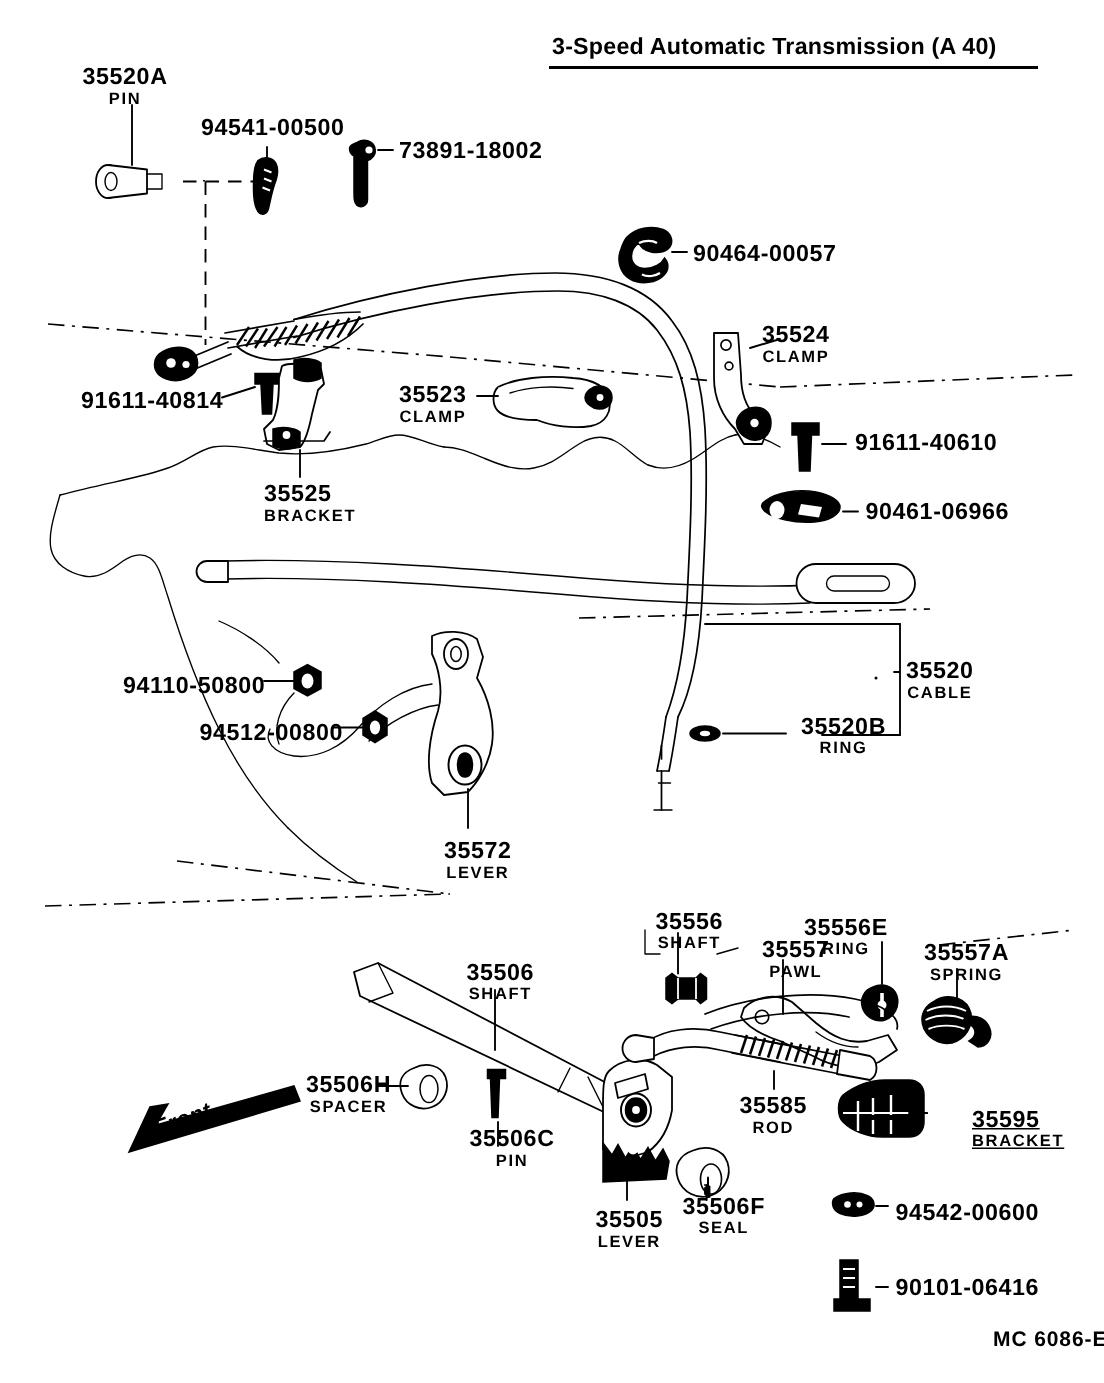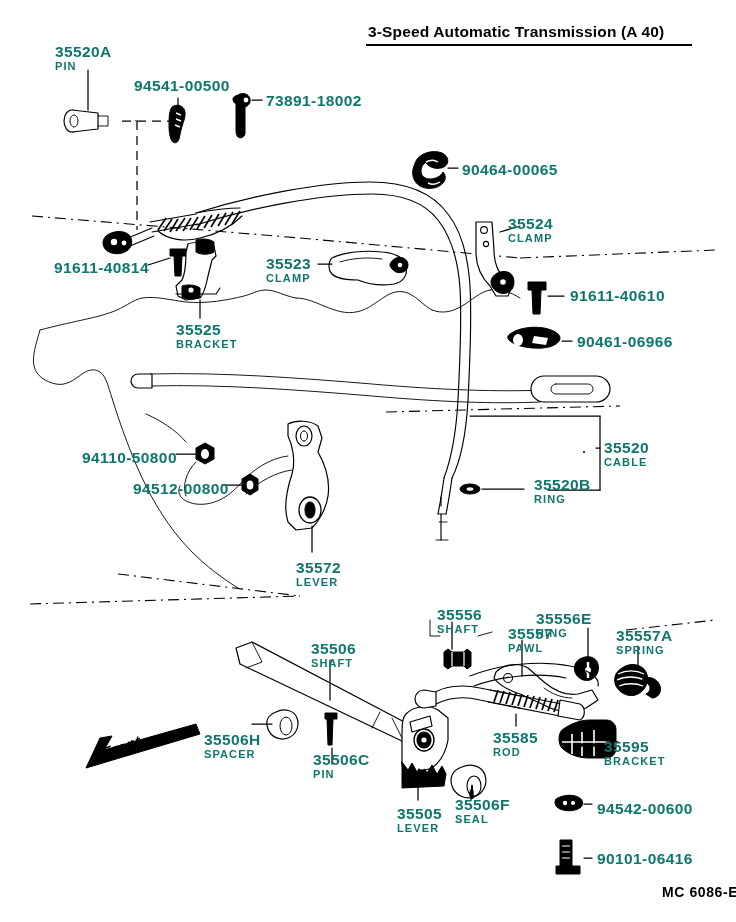--- a/index.html
+++ b/index.html
@@ -12,24 +12,24 @@
     position:relative;
   }
   #sheet{position:relative;width:736px;height:744px;background:#fff;}
   svg#art{position:absolute;left:0;top:0;width:736px;height:922px;}
   .lbl{
     position:absolute;
     font-weight:bold;
     letter-spacing:0.2px;
     line-height:1.0;
     white-space:nowrap;
-    color:#0f766e;
+    color:#000000;
   }
   .lbl .num{display:block;font-size:15.5px;letter-spacing:0.4px;}
-  .lbl .sub{display:block;font-size:11px;letter-spacing:1.1px;margin-top:1px;}
+  .lbl .sub{display:block;font-size:11px;letter-spacing:1.1px;margin-top:1px;text-align:center;}
   .lbl.single .num{font-size:15.5px;}
   .title{
     position:absolute;
     font-size:15.5px;
     font-weight:bold;
     letter-spacing:0.15px;
     white-space:nowrap;
   }
   .title-rule{position:absolute;background:#000;}
   .wm{
@@ -456,21 +456,21 @@
         <span class="num">35520A</span>
         <span class="sub">PIN</span>
       </div>
       <div class="lbl single" style="left: 134px; top: 78px;">
         <span class="num">94541-00500</span>
       </div>
       <div class="lbl single" style="left: 266px; top: 93px;">
         <span class="num">73891-18002</span>
       </div>
       <div class="lbl single" style="left: 462px; top: 162px;">
-        <span class="num">90464-00065</span>
+        <span class="num">90464-00057</span>
       </div>
       <div class="lbl" style="left: 508px; top: 216px;">
         <span class="num">35524</span>
         <span class="sub">CLAMP</span>
       </div>
       <div class="lbl single" style="left: 54px; top: 260px;">
         <span class="num">91611-40814</span>
       </div>
       <div class="lbl" style="left: 266px; top: 256px;">
         <span class="num">35523</span>
@@ -517,29 +517,29 @@
         <span class="sub">PAWL</span>
       </div>
       <div class="lbl" style="left: 616px; top: 628px;">
         <span class="num">35557A</span>
         <span class="sub">SPRING</span>
       </div>
       <div class="lbl" style="left: 311px; top: 641px;">
         <span class="num">35506</span>
         <span class="sub">SHAFT</span>
       </div>
-      <div class="lbl" style="left: 204px; top: 732px;">
+      <div class="lbl" style="left: 204px; top: 716px;">
         <span class="num">35506H</span>
         <span class="sub">SPACER</span>
       </div>
       <div class="lbl" style="left: 493px; top: 730px;">
         <span class="num">35585</span>
         <span class="sub">ROD</span>
       </div>
-      <div class="lbl" style="left: 604px; top: 739px;">
+      <div class="lbl" style="left: 648px; top: 739px; text-decoration: underline;">
         <span class="num">35595</span>
         <span class="sub">BRACKET</span>
       </div>
       <div class="lbl" style="left: 313px; top: 752px;">
         <span class="num">35506C</span>
         <span class="sub">PIN</span>
       </div>
       <div class="lbl" style="left: 455px; top: 797px;">
         <span class="num">35506F</span>
         <span class="sub">SEAL</span>

